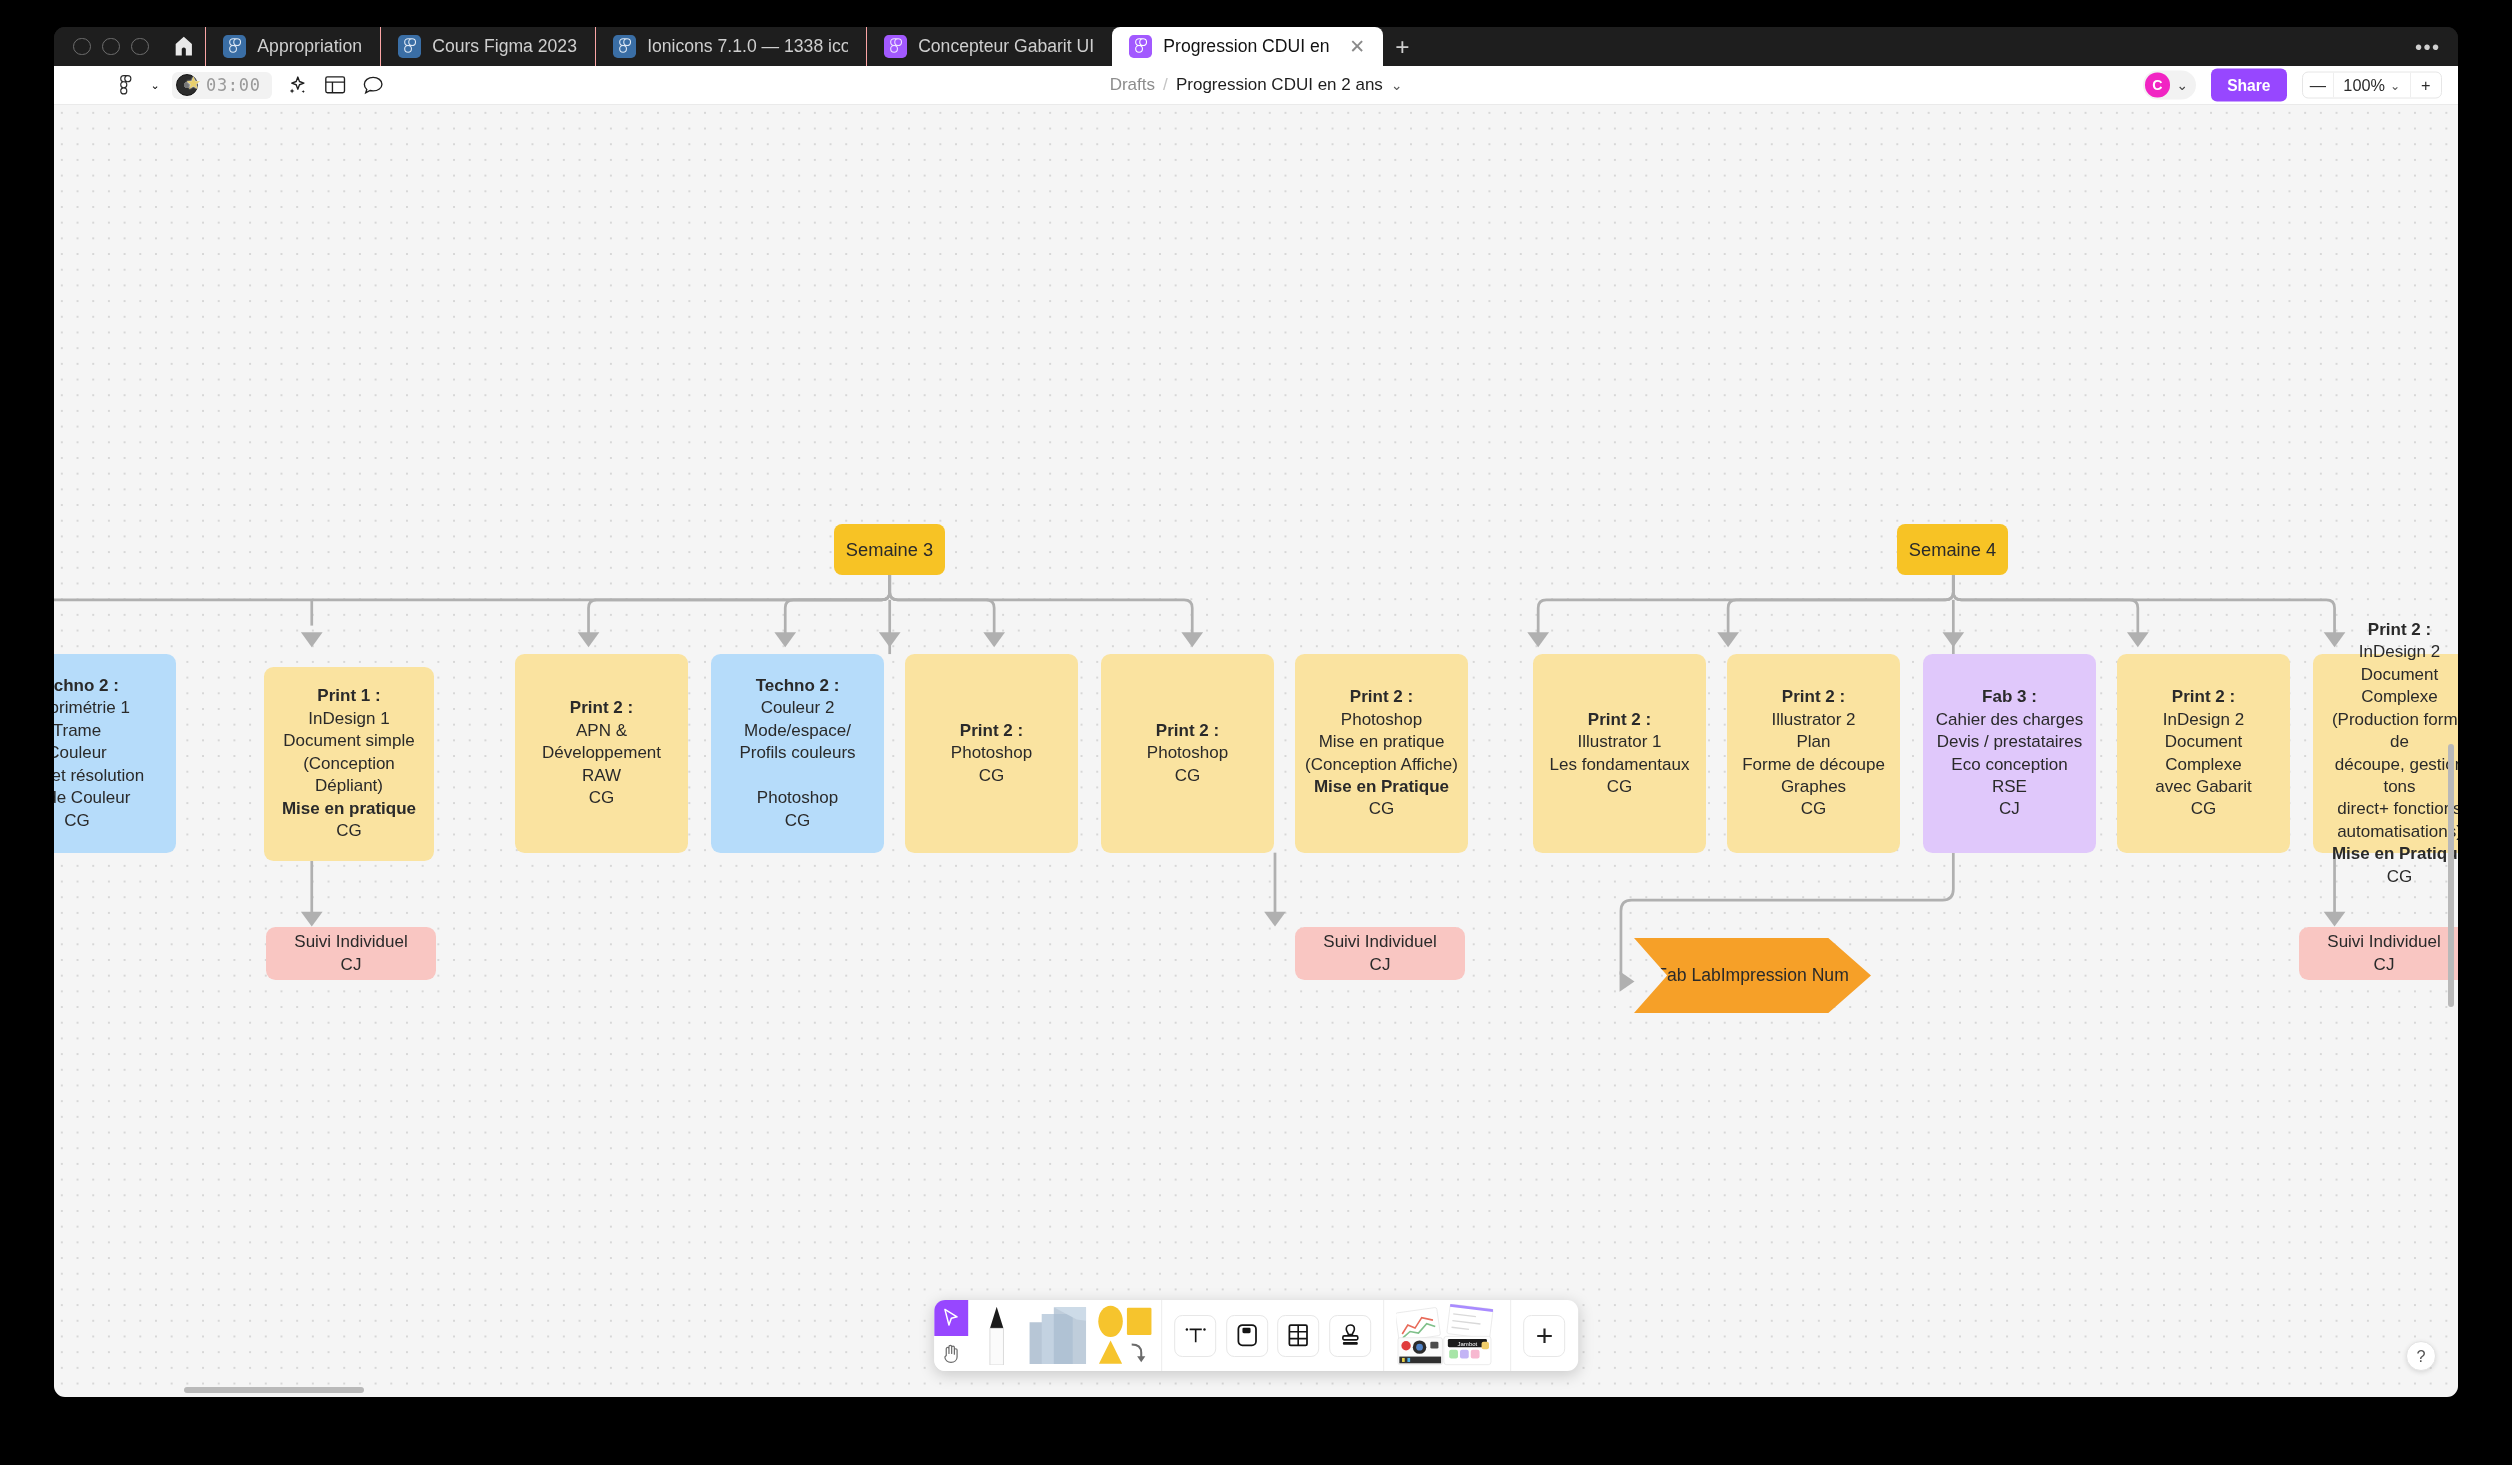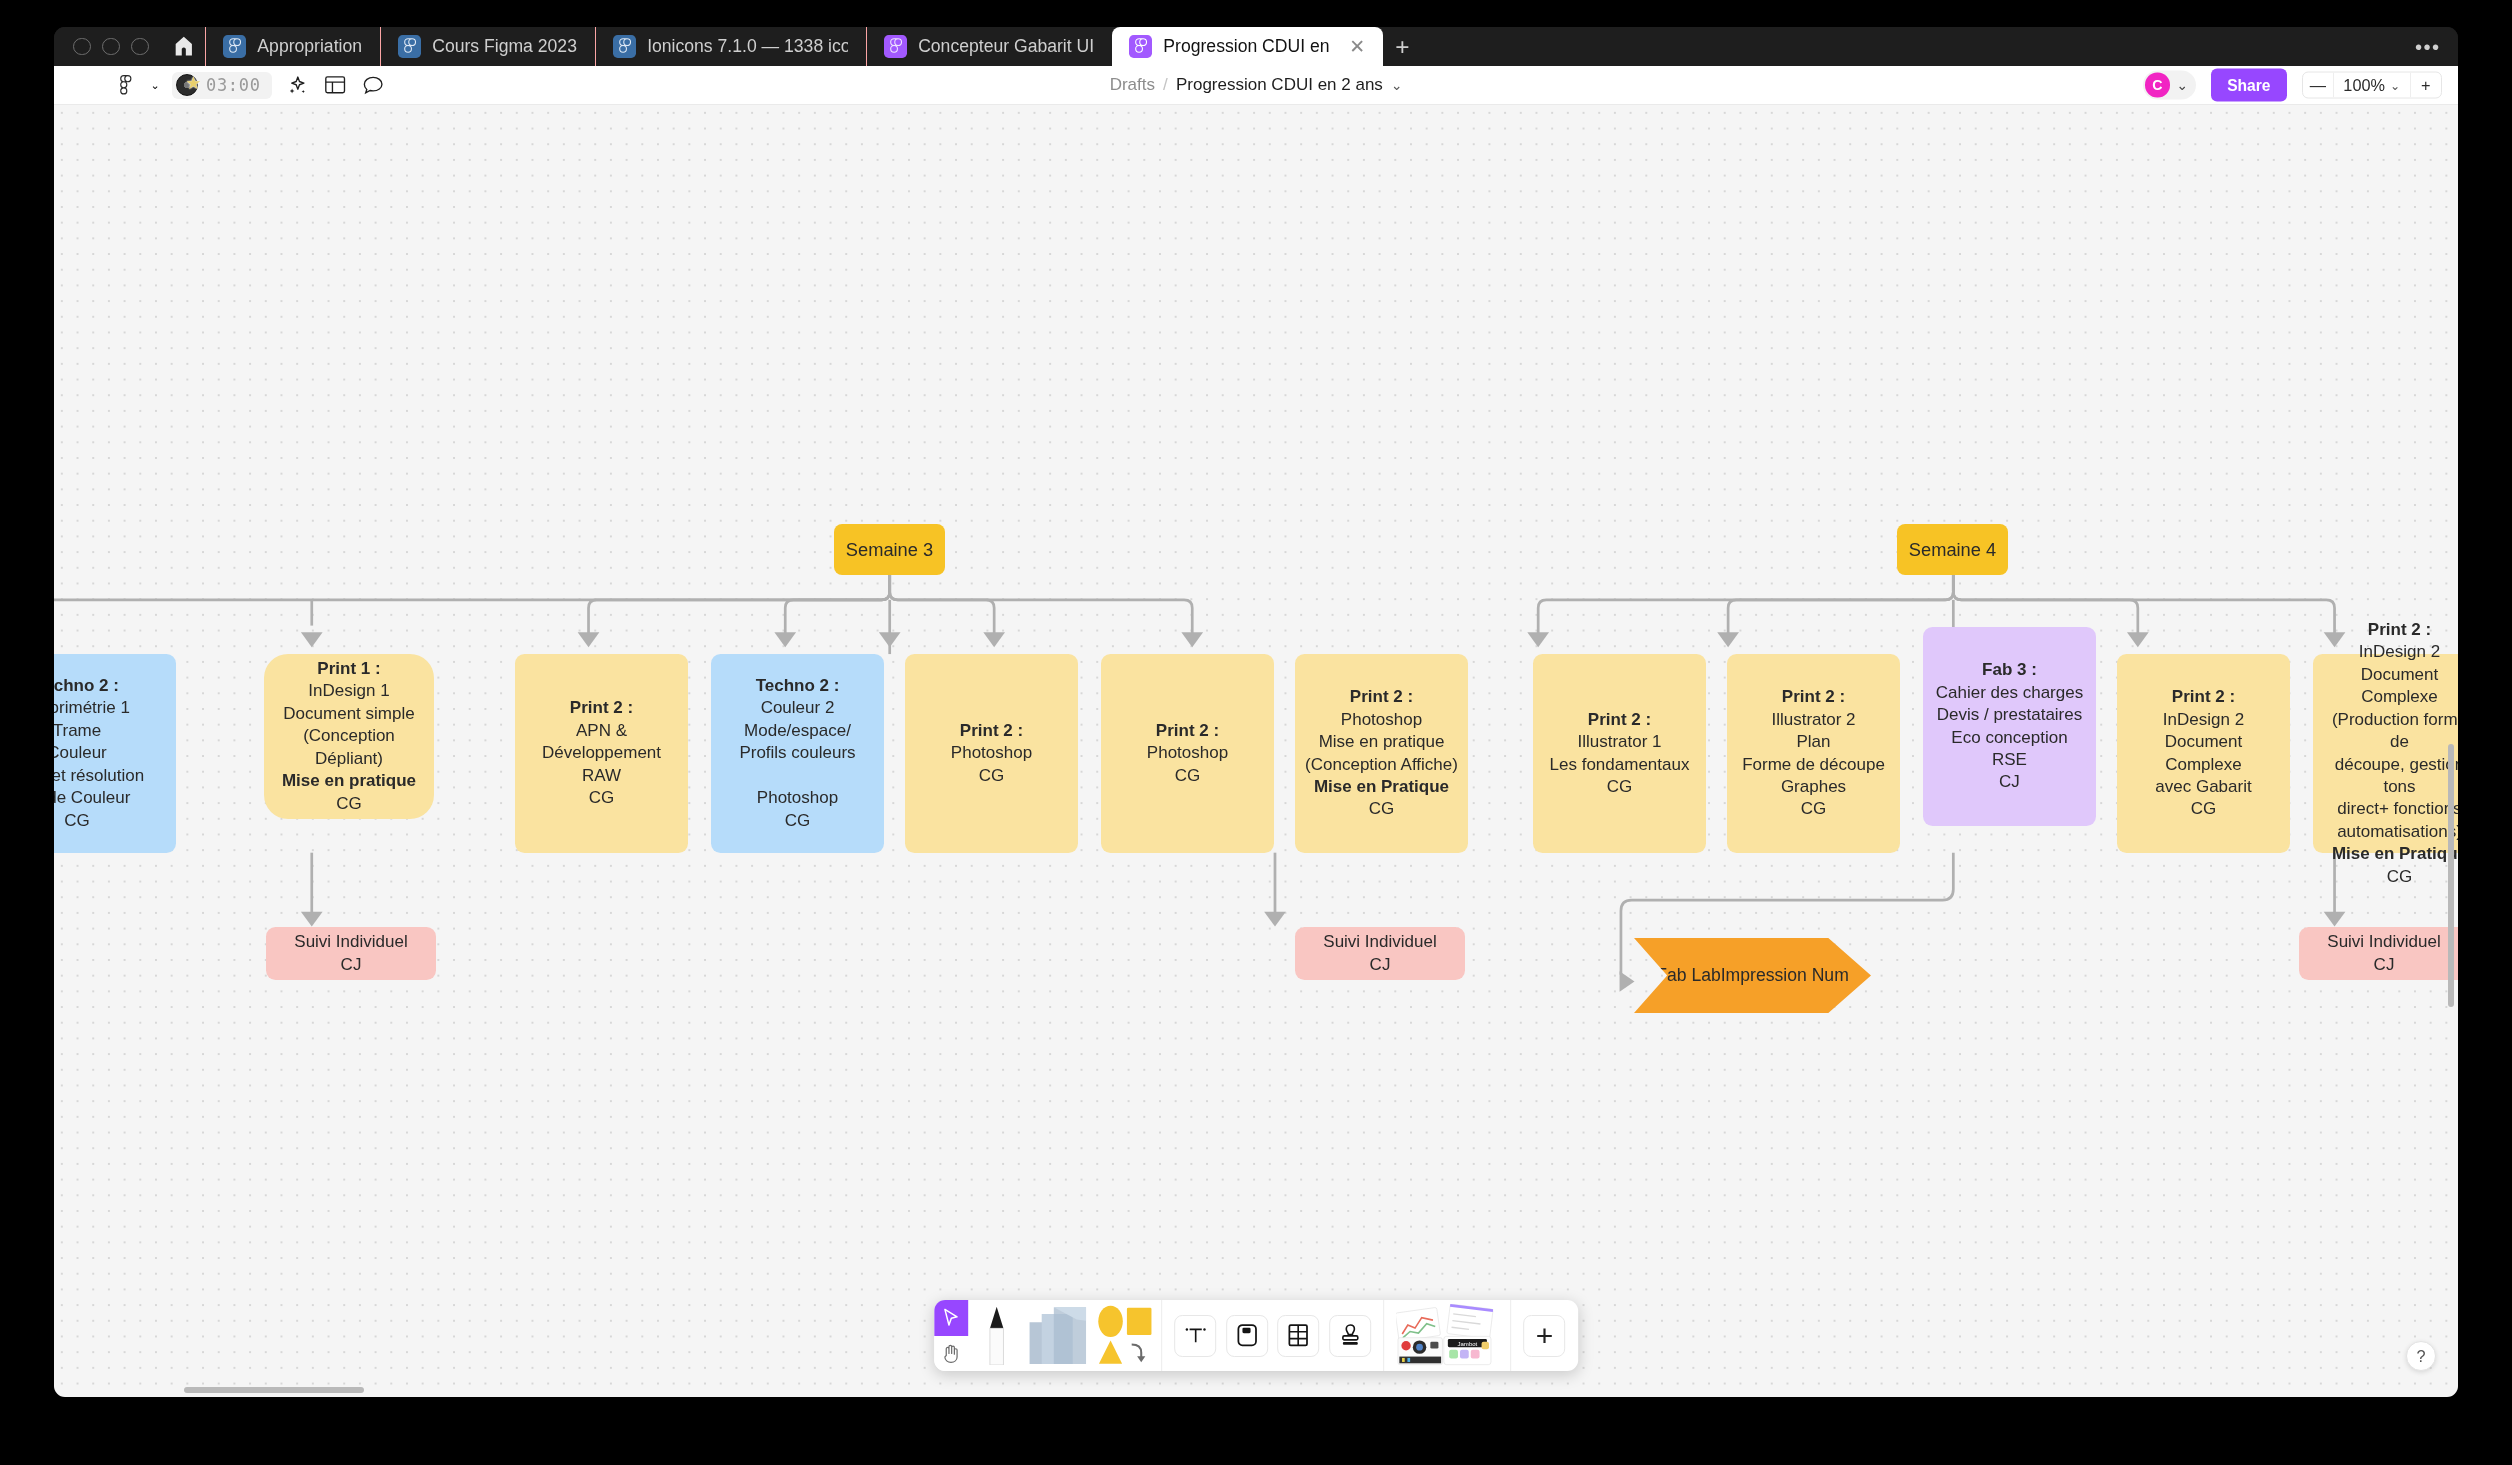--- a/index.html
+++ b/index.html
@@ -370,21 +370,21 @@
         <div>
           <span class="ln b">Techno 2 :</span>
           <span class="ln">Colorimétrie 1</span>
           <span class="ln">Trame</span>
           <span class="ln">Couleur</span>
           <span class="ln">Pixel et résolution</span>
           <span class="ln">Mode Couleur</span>
           <span class="ln">CG</span>
         </div>
       </div>
-    <div class="node" id="c1" style="left:210px; top:549px; width:170px; height:165px; background:#fae3a0;border-radius:24px;">
+    <div class="node" id="c1" style="left:210px; top:562px; width:170px; height:194px; background:#fae3a0;">
         <div>
           <span class="ln b">Print 1 :</span>
           <span class="ln">InDesign 1</span>
           <span class="ln">Document simple</span>
           <span class="ln">(Conception Dépliant)</span>
           <span class="ln b">Mise en pratique</span>
           <span class="ln">CG</span>
         </div>
       </div>
     <div class="node" id="c2" style="left:461px; top:549px; width:173px; height:199px; background:#fae3a0;">
@@ -441,21 +441,21 @@
     <div class="node" id="c8" style="left:1673px; top:549px; width:173px; height:199px; background:#fae3a0;">
         <div>
           <span class="ln b">Print 2 :</span>
           <span class="ln">Illustrator 2</span>
           <span class="ln">Plan</span>
           <span class="ln">Forme de découpe</span>
           <span class="ln">Graphes</span>
           <span class="ln">CG</span>
         </div>
       </div>
-    <div class="node" id="c9" style="left:1869px; top:522px; width:173px; height:199px; background:#e0c8fb;">
+    <div class="node" id="c9" style="left:1869px; top:549px; width:173px; height:199px; background:#e0c8fb;">
         <div>
           <span class="ln b">Fab 3 :</span>
           <span class="ln">Cahier des charges</span>
           <span class="ln">Devis / prestataires</span>
           <span class="ln">Eco conception</span>
           <span class="ln">RSE</span>
           <span class="ln">CJ</span>
         </div>
       </div>
     <div class="node" id="c10" style="left:2063px; top:549px; width:173px; height:199px; background:#fae3a0;">

